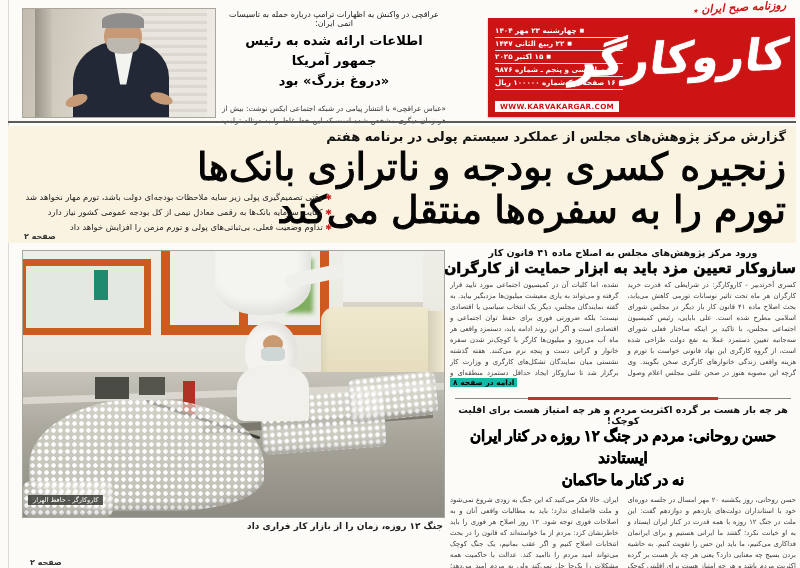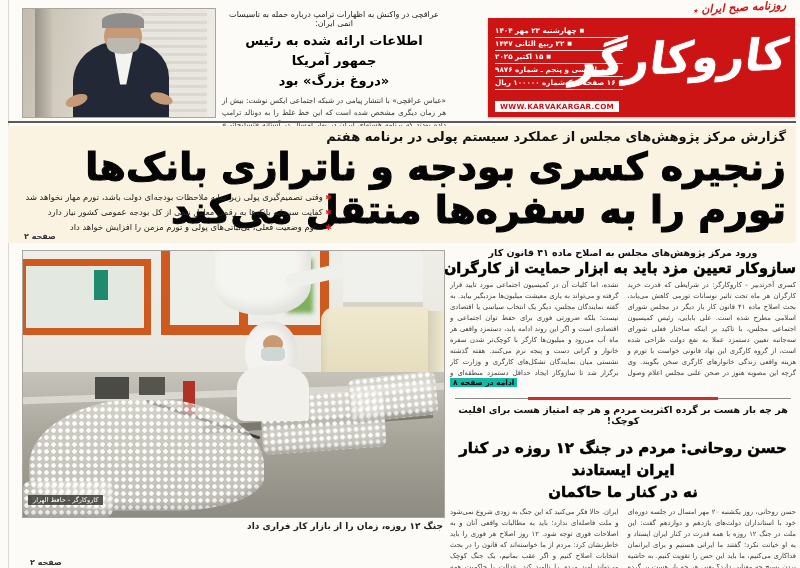--- a/index.html
+++ b/index.html
@@ -24,21 +24,21 @@
   .pa-shirt   { position:absolute; left:46%; top:36%; width:13%; height:34%; background:#f3f3f0;
                 clip-path:polygon(10% 0,90% 0,60% 100%,35% 100%); }
   .pa-head    { position:absolute; left:42%; top:8%; width:20%; height:33%; background:#c79a77; border-radius:50% 50% 46% 46%; }
   .pa-hair    { position:absolute; left:41%; top:4%; width:22%; height:14%; background:#8f8e8c; border-radius:50% 50% 0 0; }
   .pa-beard   { position:absolute; left:43.5%; top:27%; width:17%; height:15%; background:#bcb7af; border-radius:10% 10% 50% 50%; }
   .pa-hand-r  { position:absolute; left:22%; top:80%; width:12%; height:10%; background:#c79a77; border-radius:50%; transform:rotate(-20deg); }
   .pa-hand-l  { position:absolute; left:66%; top:78%; width:12%; height:10%; background:#c79a77; border-radius:50%; transform:rotate(18deg); }
 
   .araghchi-text { position:absolute; left:222px; top:10px; width:224px; color:#1c1c1c; }
   .araghchi-text .kicker { font-size:8px; text-align:center; color:#222; }
-  .araghchi-text h2 { font-size:13px; font-weight:bold; text-align:center; line-height:1.55; margin:3px 0 4px; color:#000; }
+  .araghchi-text h2 { font-size:13px; font-weight:bold; text-align:center; line-height:1.55; margin:3px 0 12px; color:#000; }
   .araghchi-text p  { font-size:7.3px; line-height:1.6; text-align:justify; color:#333; }
   .araghchi-text .cont { display:block; text-align:left; font-weight:bold; font-size:8px; color:#000; margin-top:1px; padding-left:26px; }
 
   
   .tagline { position:absolute; right:14px; top:1px; color:#cc1717; font-size:11px; font-weight:bold;
              font-style:italic; transform:rotate(-3deg); }
   .tagline .star { font-size:8px; }
   .masthead {
     position:absolute; right:5px; top:18px; width:307px; height:99px;
     background:#cc1414; overflow:hidden; box-shadow:0 1px 2px rgba(0,0,0,.25);
@@ -62,21 +62,21 @@
 
   .top-divider { position:absolute; left:8px; right:4px; top:121px; border-top:2px solid #5a5a58; }
 
   
   .lead {
     position:absolute; left:8px; top:126px; width:788px; height:117px;
     background:#fbf3e1;
   }
   .lead .kicker { position:absolute; right:10px; top:3px; font-size:13px; font-weight:bold; color:#111; }
   .lead .h-line1, .lead .h-line2 {
-    position:absolute; right:10px; white-space:nowrap; font-weight:bold; color:#050505;
+    position:absolute; right:10px; white-space:nowrap; font-weight:normal; color:#050505;
     font-size:38px; letter-spacing:-1px; -webkit-text-stroke:1.1px #050505;
   }
   .lead .h-line1 { top:19px; }
   .lead .h-line2 { top:62px; }
   .lead .bullets { position:absolute; left:14px; top:64px; width:310px; direction:rtl; }
   .lead .bullet { font-size:8.4px; color:#222; line-height:1.75; white-space:nowrap; }
   .lead .bullet::before { content:"✱ "; color:#cc2222; font-size:8px; }
   .lead .pageref { position:absolute; left:16px; bottom:2px; font-size:8px; font-weight:bold; color:#333; }
 
   
@@ -88,21 +88,21 @@
     column-count:2; column-gap:9px; overflow:hidden; position:relative;
   }
   #wage-article { top:247px; }
   #wage-article h2 { font-size:14.5px; white-space:nowrap; margin-top:2px; }
   #wage-article .body { height:102px; }
   .wage-cont { position:absolute; left:450px; top:378px; font-size:7.5px; font-weight:bold; color:#000; background:#14b8a6; padding:0 3px; z-index:3; }
   .divider-redcenter { position:absolute; left:455px; top:398px; width:336px; border-top:1px solid #8a8a88; }
   .divider-redcenter span { position:absolute; left:50%; top:-2px; transform:translateX(-50%); width:190px; height:3px; background:#c9302c; display:block; }
 
   #rouhani-article { top:404px; }
-  #rouhani-article h2 { font-size:15px; line-height:1.45; margin-top:12px; }
+  #rouhani-article h2 { font-size:15px; line-height:1.45; margin-top:0;font-family:Liberation Serif, serif; }
   #rouhani-article .body { height:104px; }
 
   
   .photo-factory {
     position:absolute; left:22px; top:250px; width:423px; height:268px;
     background:linear-gradient(180deg,#eeede7 0%,#e7e5dc 52%,#d9d6cc 100%);
     border:1px solid #a9a69e; overflow:hidden;
   }
   .pf-win-left { position:absolute; left:0; top:8px; width:128px; height:76px;
     background:#e3e8e1; border:7px solid #cf5a1f; border-left-width:3px; }

